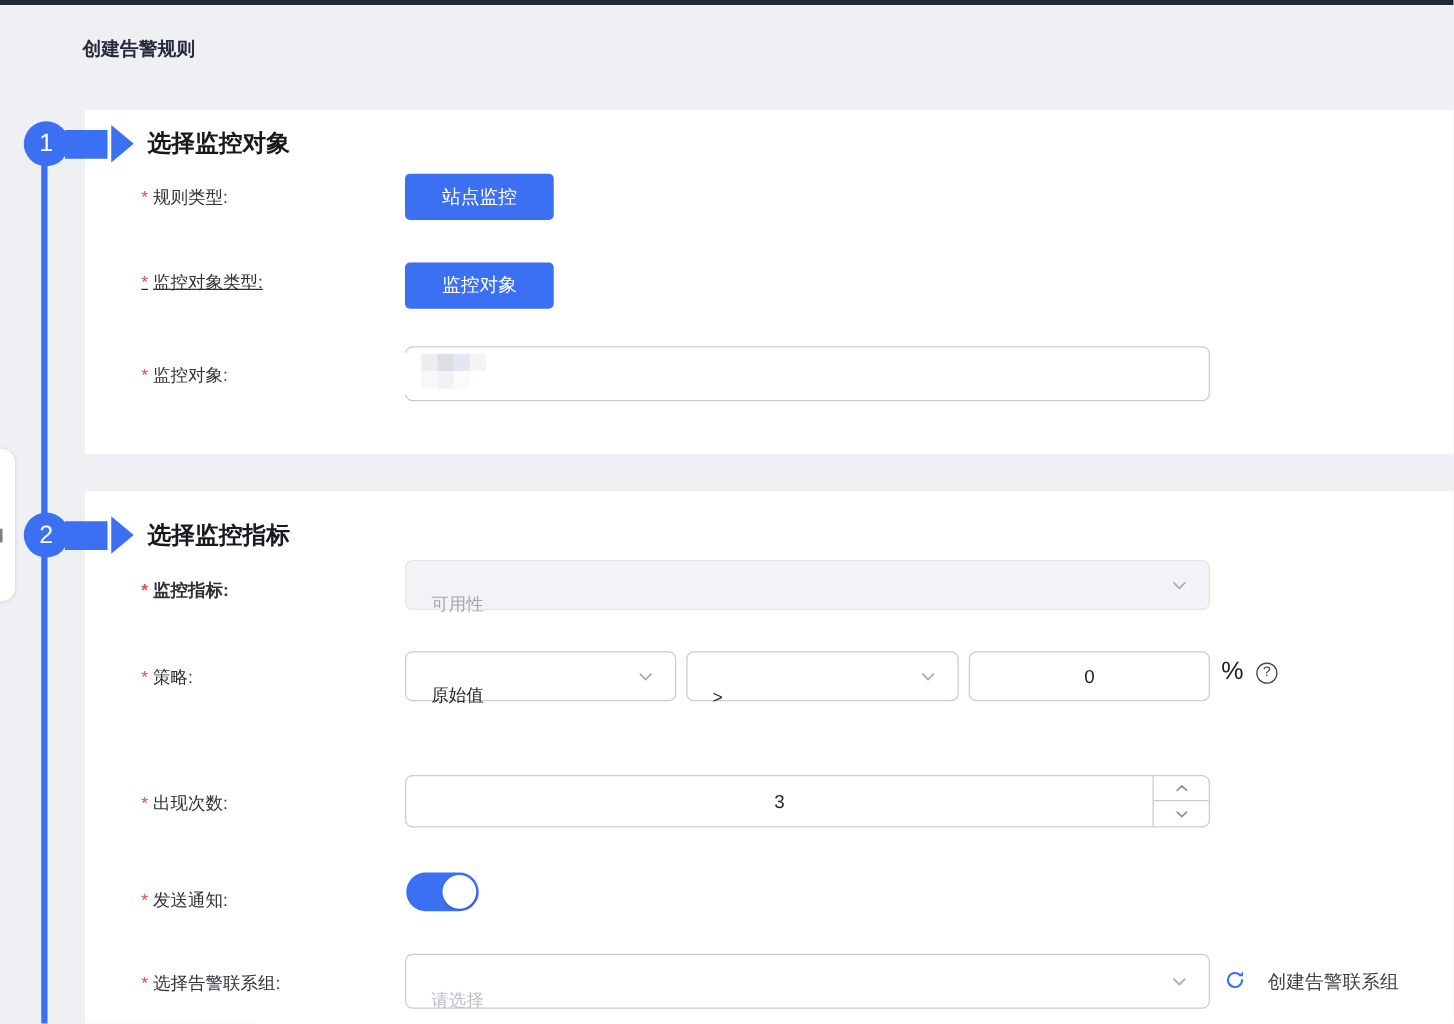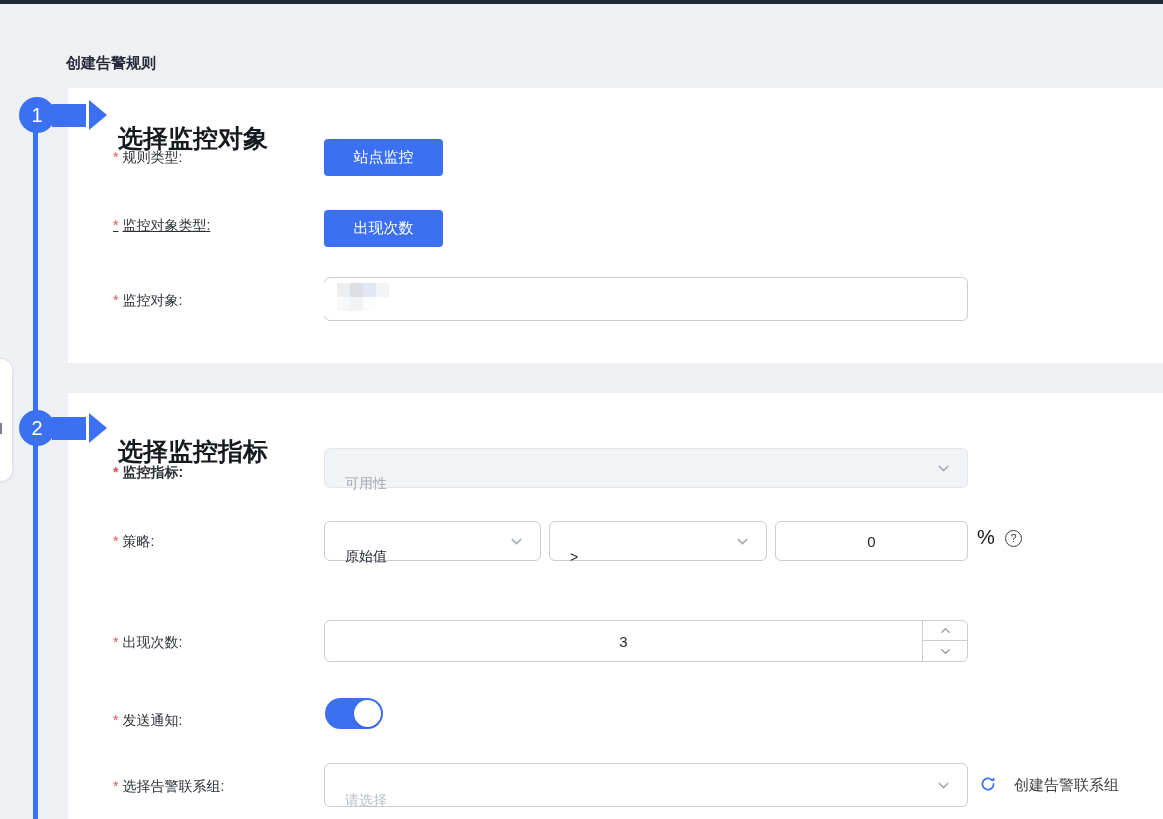--- a/index.html
+++ b/index.html
@@ -5,40 +5,40 @@
   * { box-sizing: border-box; margin: 0; padding: 0; }
   html,body { width:1163px; height:819px; }
   body {
     font-family: "Liberation Sans", "DejaVu Sans", sans-serif;
     background:#EEF0F4;
     overflow:hidden;
     color:#2E3238;
   }
   .page { position:relative; width:1163px; height:819px; background:#EEF0F4; overflow:hidden; }
   .topbar { position:absolute; left:0; top:0; width:1163px; height:4px; background:#202836; }
-  .page-title { position:absolute; left:66px; top:30px; font-size:15px; font-weight:600; color:#252B3A;margin-top:24px; }
+  .page-title { position:absolute; left:66px; top:30px; font-size:15px; font-weight:600; color:#252B3A; }
 
   .card { position:absolute; left:68px; width:1095px; background:#FFFFFF; }
   .card1 { top:88px; height:275px; }
   .card2 { top:393px; height:426px; }
 
   
   .drawer-handle { position:absolute; left:-13px; top:358px; width:26px; height:124px;
     background:#fff; border:1px solid #E0E2E8; border-radius:12px; box-shadow:0 1px 3px rgba(0,0,0,.06); }
   .handle-mark { position:absolute; left:12px; top:64px; width:2px; height:11px; background:#7A7F88; }
 
   
   .step-line { position:absolute; left:33px; top:130px; width:5px; height:689px; background:#3B70F3; }
   .badge { position:absolute; left:0; top:0; }
   .badge-circle { position:absolute; width:36px; height:36px; border-radius:50%;
     background:#3B70F3; color:#fff; font-size:20px; line-height:36px; text-align:center; }
   .badge-bar { position:absolute; background:#3B70F3; }
   .badge-arrow { position:absolute; width:0; height:0;
     border-top:15px solid transparent; border-bottom:15px solid transparent; border-left:18px solid #3B70F3; }
-  .sec-heading { position:absolute; left:118px; font-size:25px; font-weight:700; color:#16191F;margin-top:20px; }
+  .sec-heading { position:absolute; left:118px; font-size:19px; font-weight:700; color:#16191F; }
 
   .form-label { position:absolute; left:113px; font-size:14px; color:#2E3238; white-space:nowrap; }
   .req { color:#E34D59; margin-right:4px; font-size:14px; }
 
   .btn { position:absolute; left:324px; width:119px; height:37px; background:#3B70F3; color:#fff;
     border:none; border-radius:4px; font-size:15px; font-family:inherit; cursor:pointer; }
 
   .text-input { position:absolute; background:#fff; border:1px solid #C9CCD2; border-radius:6px;
     font-family:inherit; font-size:14px; color:#1F2329; outline:none; }
 
@@ -102,21 +102,21 @@
   <div class="sec-heading" style="top:102px;">选择监控对象</div>
 
   <div class="form-label" style="top:149px;">
     <span class="req">*</span><span>规则类型:</span>
   </div>
   <button class="btn" style="top:139px;">站点监控</button>
 
   <div class="form-label" style="top:217px;text-decoration:underline;">
     <span class="req">*</span><span>监控对象类型:</span>
   </div>
-  <button class="btn" style="top:210px;">出现次数</button>
+  <button class="btn" style="top:210px;">监控对象</button>
 
   <div class="form-label" style="top:292px;">
     <span class="req">*</span><span>监控对象:</span>
   </div>
   <input class="text-input" style="left: 324px; top: 277px; width: 644px; height: 44px; padding: 0px 18px;" value="">
   <div class="mosaic-patch"></div>
   <div class="mosaic">
     <div style="background:#ECEEF0"></div>
       <div style="background:#DCDEE2"></div>
       <div style="background:#E2E7F3"></div>

